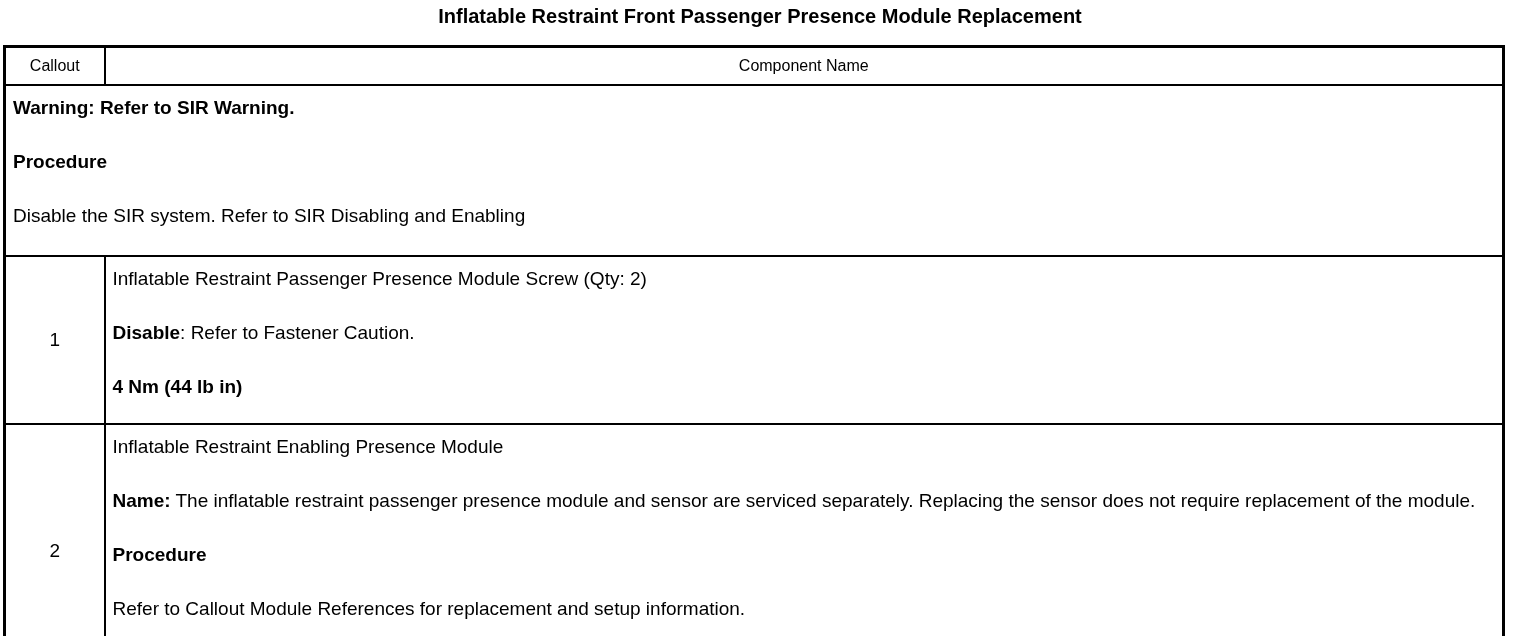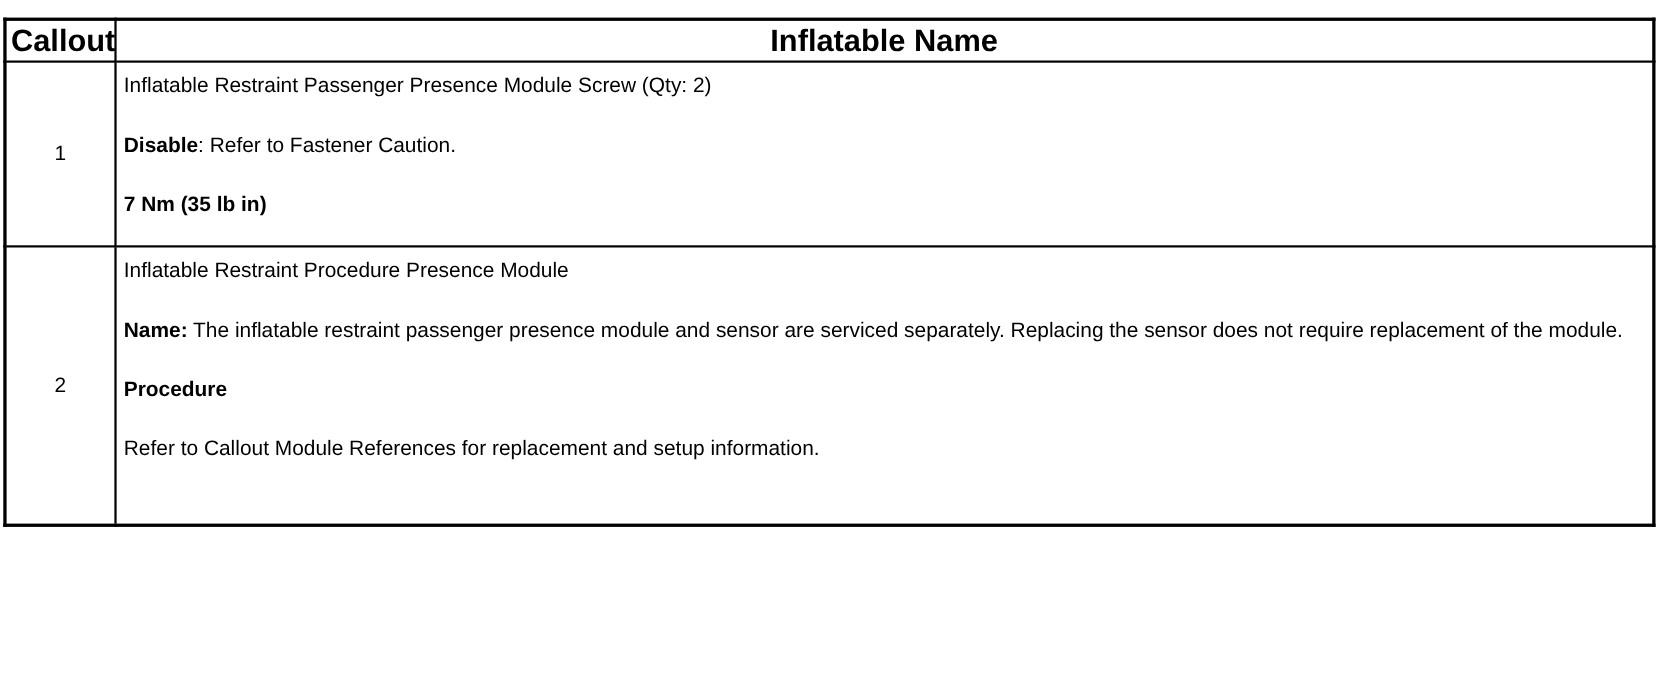--- a/index.html
+++ b/index.html
@@ -30,22 +30,22 @@
     margin: 16px 0 0 3px;
   }
   table.callout-table, table.callout-table th, table.callout-table td {
     border: 2px solid #000000;
   }
   table.callout-table {
     border-width: 3px;
   }
   th.hdr {
     height: 36px;
-    font-size: 28px;
-    font-weight: bold;
+    font-size: 16px;
+    font-weight: normal;
     text-align: center;
     vertical-align: middle;
     padding: 0 4px;
   }
   th.hdr-callout { text-align: center; }
   td.callout-cell {
     text-align: center;
     vertical-align: middle;
     font-size: 19px;
     line-height: 26px;
@@ -65,47 +65,55 @@
   .bold { font-weight: bold; }
   td.intro-cell   { height: 150px; }
   td.row1-cell    { height: 147px; border-radius: 32px; }
   td.row2-cell    { height: 232px; }
 </style>
 </head>
 <body>
 
 <div class="page">
 
+  <div class="doc-title">Inflatable Restraint Front Passenger Presence Module Replacement</div>
 
   <table class="callout-table">
     <colgroup>
       <col style="width:100px">
       <col>
     </colgroup>
     <thead>
       <tr>
         <th class="hdr hdr-callout">Callout</th>
-        <th class="hdr">Inflatable Name</th>
+        <th class="hdr">Component Name</th>
       </tr>
     </thead>
     <tbody>
+      <tr>
+        <td class="text-cell intro-cell" colspan="2">
+          <p class="bold">Warning: Refer to SIR Warning.</p>
+          <p class="bold">Procedure</p>
+          <p>Disable the SIR system. Refer to SIR Disabling and Enabling</p>
+        </td>
+      </tr>
 
       <tr>
         <td class="callout-cell row1-cell">1</td>
         <td class="text-cell row1-cell">
           <p>Inflatable Restraint Passenger Presence Module Screw (Qty: 2)</p>
           <p><b>Disable</b><span>: Refer to Fastener Caution.</span></p>
-          <p class="bold">7 Nm (35 lb in)</p>
+          <p class="bold">4 Nm (44 lb in)</p>
         </td>
       </tr>
 
       <tr>
         <td class="callout-cell row2-cell">2</td>
         <td class="text-cell row2-cell">
-          <p>Inflatable Restraint Procedure Presence Module</p>
+          <p>Inflatable Restraint Enabling Presence Module</p>
           <p><b>Name:</b><span> The inflatable restraint passenger presence module and sensor are serviced separately. Replacing the sensor does not require replacement of the module.</span></p>
           <p class="bold">Procedure</p>
           <p>Refer to Callout Module References for replacement and setup information.</p>
         </td>
       </tr>
     </tbody>
   </table>
 
 </div>
 

